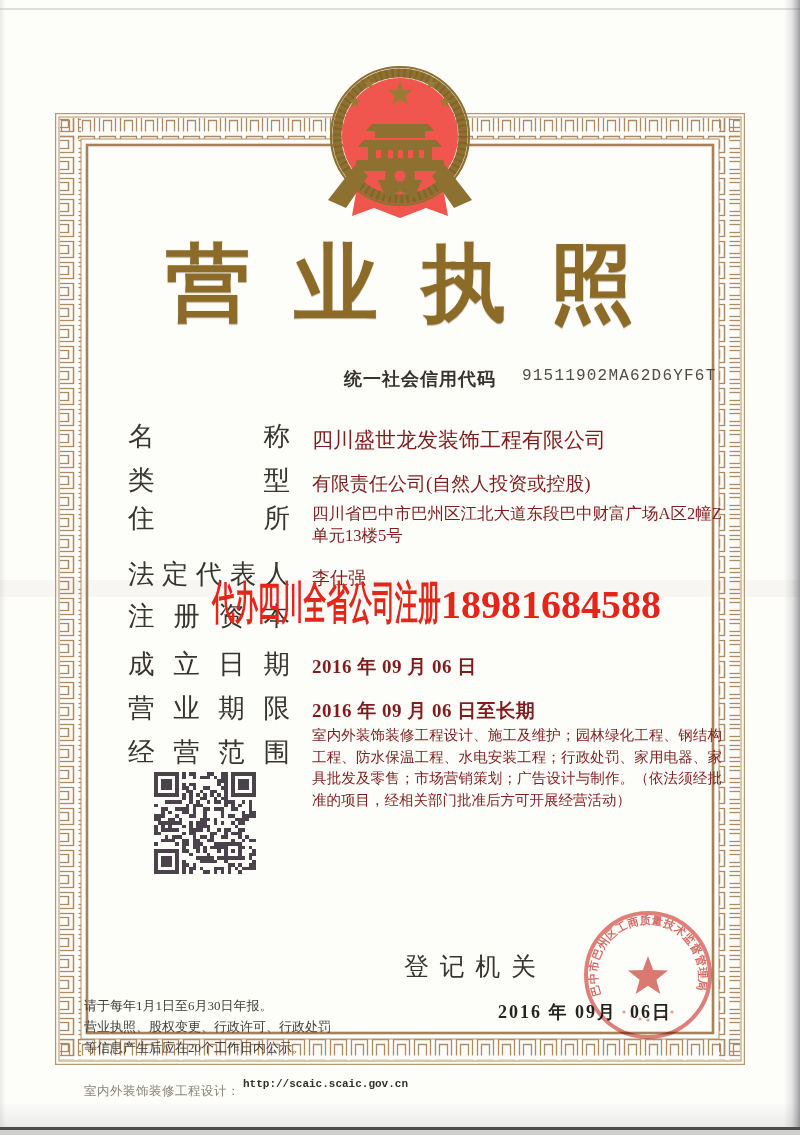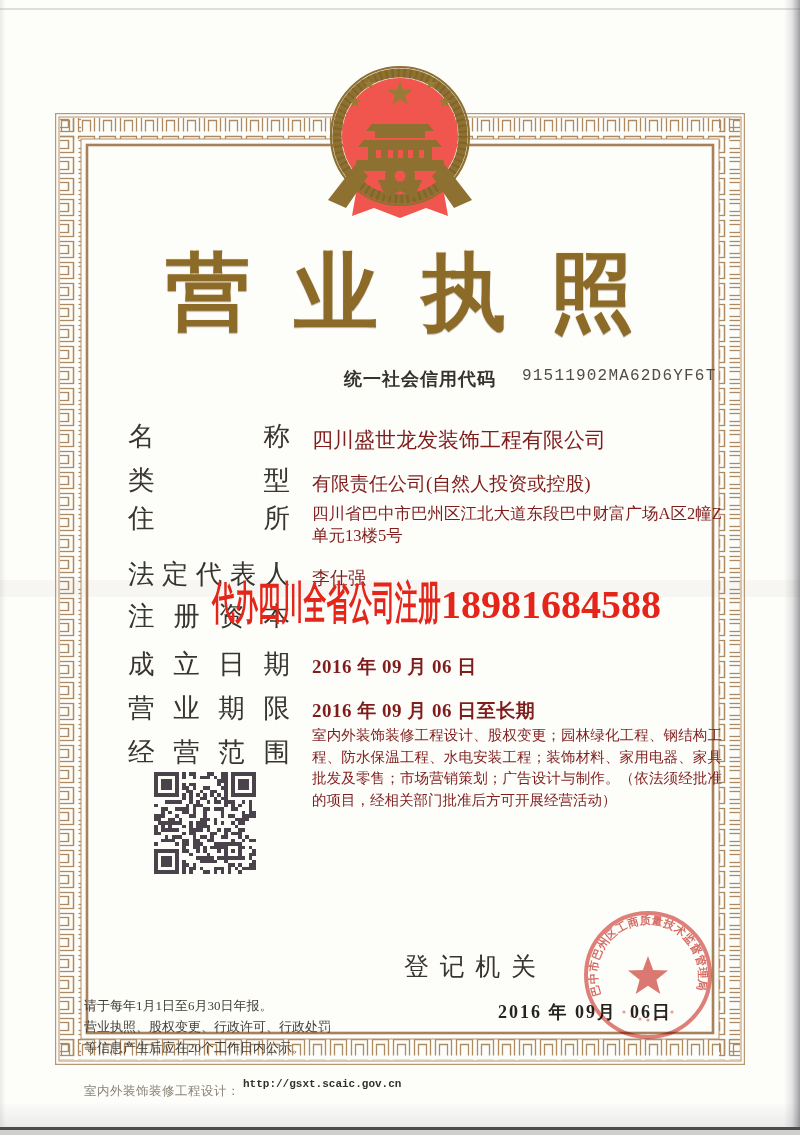--- a/index.html
+++ b/index.html
@@ -14,21 +14,21 @@
   .scan-bottom{position:absolute;left:0;top:1104px;width:100%;height:31px;
         background:linear-gradient(#fbfbf9,#ececea 70%,#e2e2e0);z-index:59;}
   .scan-bottom-line{position:absolute;left:0;top:1127px;width:100%;height:3px;background:#4c4c4c;z-index:61;}
   .scan-bottom-grey{position:absolute;left:0;top:1130px;width:100%;height:5px;background:#cfcfcd;z-index:60;}
   .scan-band{position:absolute;left:0;top:580px;width:100%;height:17px;background:rgba(150,140,122,.06);z-index:3;}
 
   .frame{position:absolute;left:55px;top:113px;z-index:5;}
   .emblem{position:absolute;left:312px;top:52px;z-index:20;}
 
   .title{position:absolute;left:55px;top:230px;width:690px;text-align:center;z-index:10;}
-  .title h1{margin:17px;font-size:84px;line-height:1.1;font-weight:900;color:#8c6b29;
+  .title h1{margin:8px;font-size:84px;line-height:1.1;font-weight:900;color:#8c6b29;
         letter-spacing:44px;padding-left:44px;
         text-shadow:0 1px 1px rgba(70,45,0,.38),0 -1px 0 rgba(255,242,205,.55);}
 
   .credit-line{position:absolute;left:344px;top:367px;display:flex;align-items:flex-start;z-index:10;}
   .credit-label{font-size:18px;letter-spacing:1px;color:#36322c;font-weight:600;}
   .credit-code{margin-left:26px;font-family:"Liberation Mono","DejaVu Sans Mono",monospace;
         font-size:16px;letter-spacing:1.2px;color:#514c44;}
 
   .fields{position:absolute;left:128px;top:410px;width:594px;padding-top:8px;z-index:10;}
   .row{display:flex;align-items:flex-start;}
@@ -185,21 +185,21 @@
         </span>
       <span class="val">2016 年 09 月 06 日至长期</span>
     </div>
     <div class="row r-scope">
       <span class="lab jc">
           <span>经</span>
           <span>营</span>
           <span>范</span>
           <span>围</span>
         </span>
-      <span class="val">室内外装饰装修工程设计、股权变更；园林绿化工程、钢结构工程、防水保温工程、水电安装工程；装饰材料、家用电器、家具批发及零售；市场营销策划；广告设计与制作。（依法须经批准的项目，经相关部门批准后方可开展经营活动）</span>
+      <span class="val">室内外装饰装修工程设计、施工及维护；园林绿化工程、钢结构工程、防水保温工程、水电安装工程；行政处罚、家用电器、家具批发及零售；市场营销策划；广告设计与制作。（依法须经批准的项目，经相关部门批准后方可开展经营活动）</span>
     </div>
   </div>
 
   <svg id="qr-svg" class="qr" width="102" height="102" viewBox="0 0 29 29" shape-rendering="crispEdges">
       <rect x="0" y="0" width="1" height="1" fill="#4b434c"></rect>
       <rect x="1" y="0" width="1" height="1" fill="#4b434c"></rect>
       <rect x="2" y="0" width="1" height="1" fill="#4b434c"></rect>
       <rect x="3" y="0" width="1" height="1" fill="#4b434c"></rect>
       <rect x="4" y="0" width="1" height="1" fill="#4b434c"></rect>
       <rect x="5" y="0" width="1" height="1" fill="#4b434c"></rect>
@@ -630,21 +630,21 @@
   </svg>
 
   <div class="notes">
     <div>请于每年1月1日至6月30日年报。</div>
     <div>营业执照、股权变更、行政许可、行政处罚</div>
     <div>等信息产生后应在20个工作日内公示。</div>
   </div>
 
   <div class="footer-left">
     <span class="footer-label">室内外装饰装修工程设计：</span>
-    <span class="footer-url">http://gsxt.scaic.gov.cn</span>
+    <span class="footer-url">http://scaic.scaic.gov.cn</span>
   </div>
 
   <div class="scan-band"></div>
   <div class="scan-top-line"></div>
   <div class="scan-left-edge"></div>
   <div class="scan-right-edge"></div>
   <div class="scan-bottom"></div>
   <div class="scan-bottom-line"></div>
   <div class="scan-bottom-grey"></div>
 </div>

